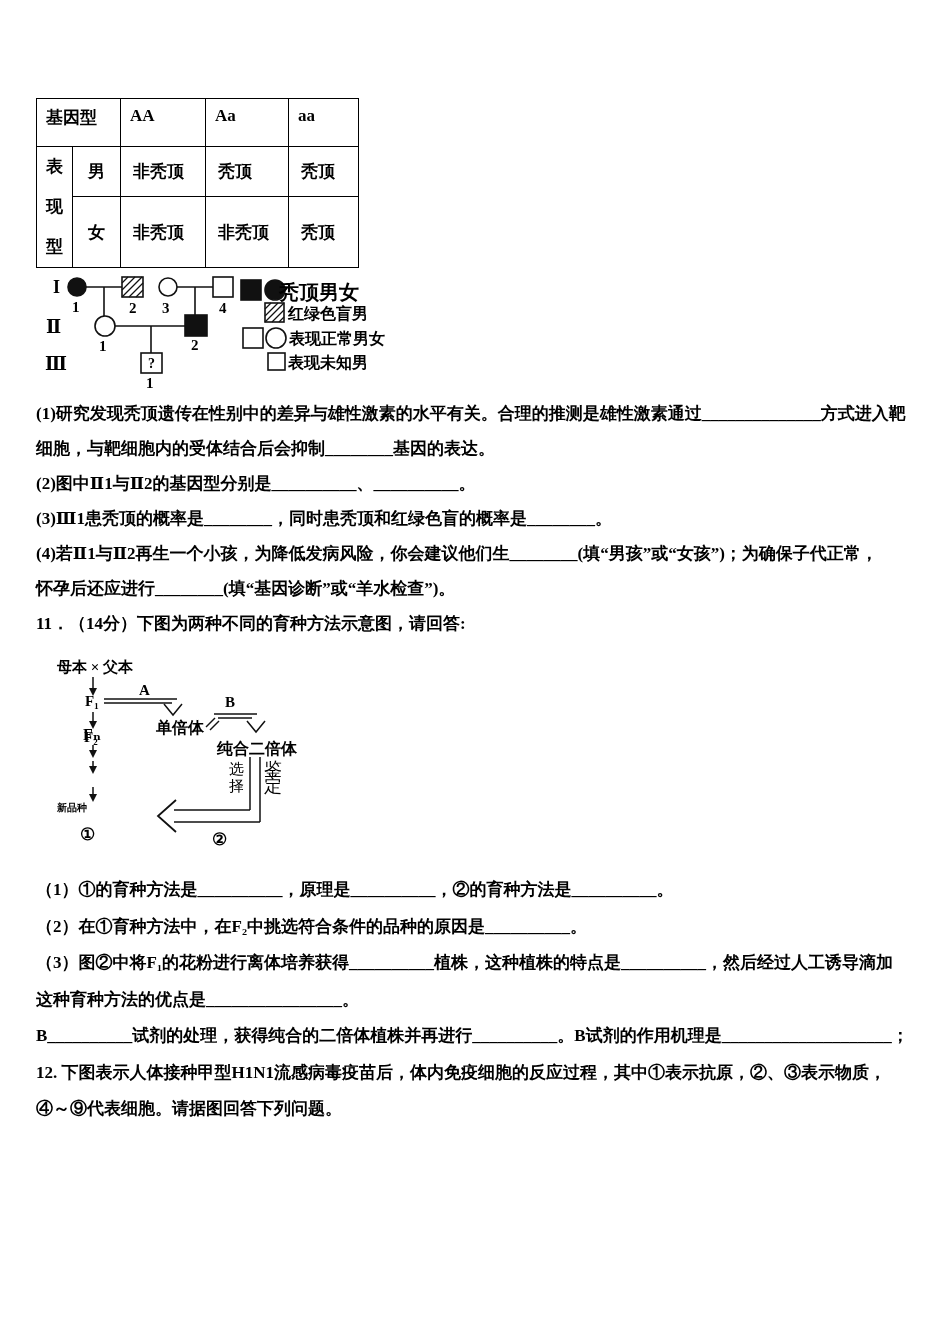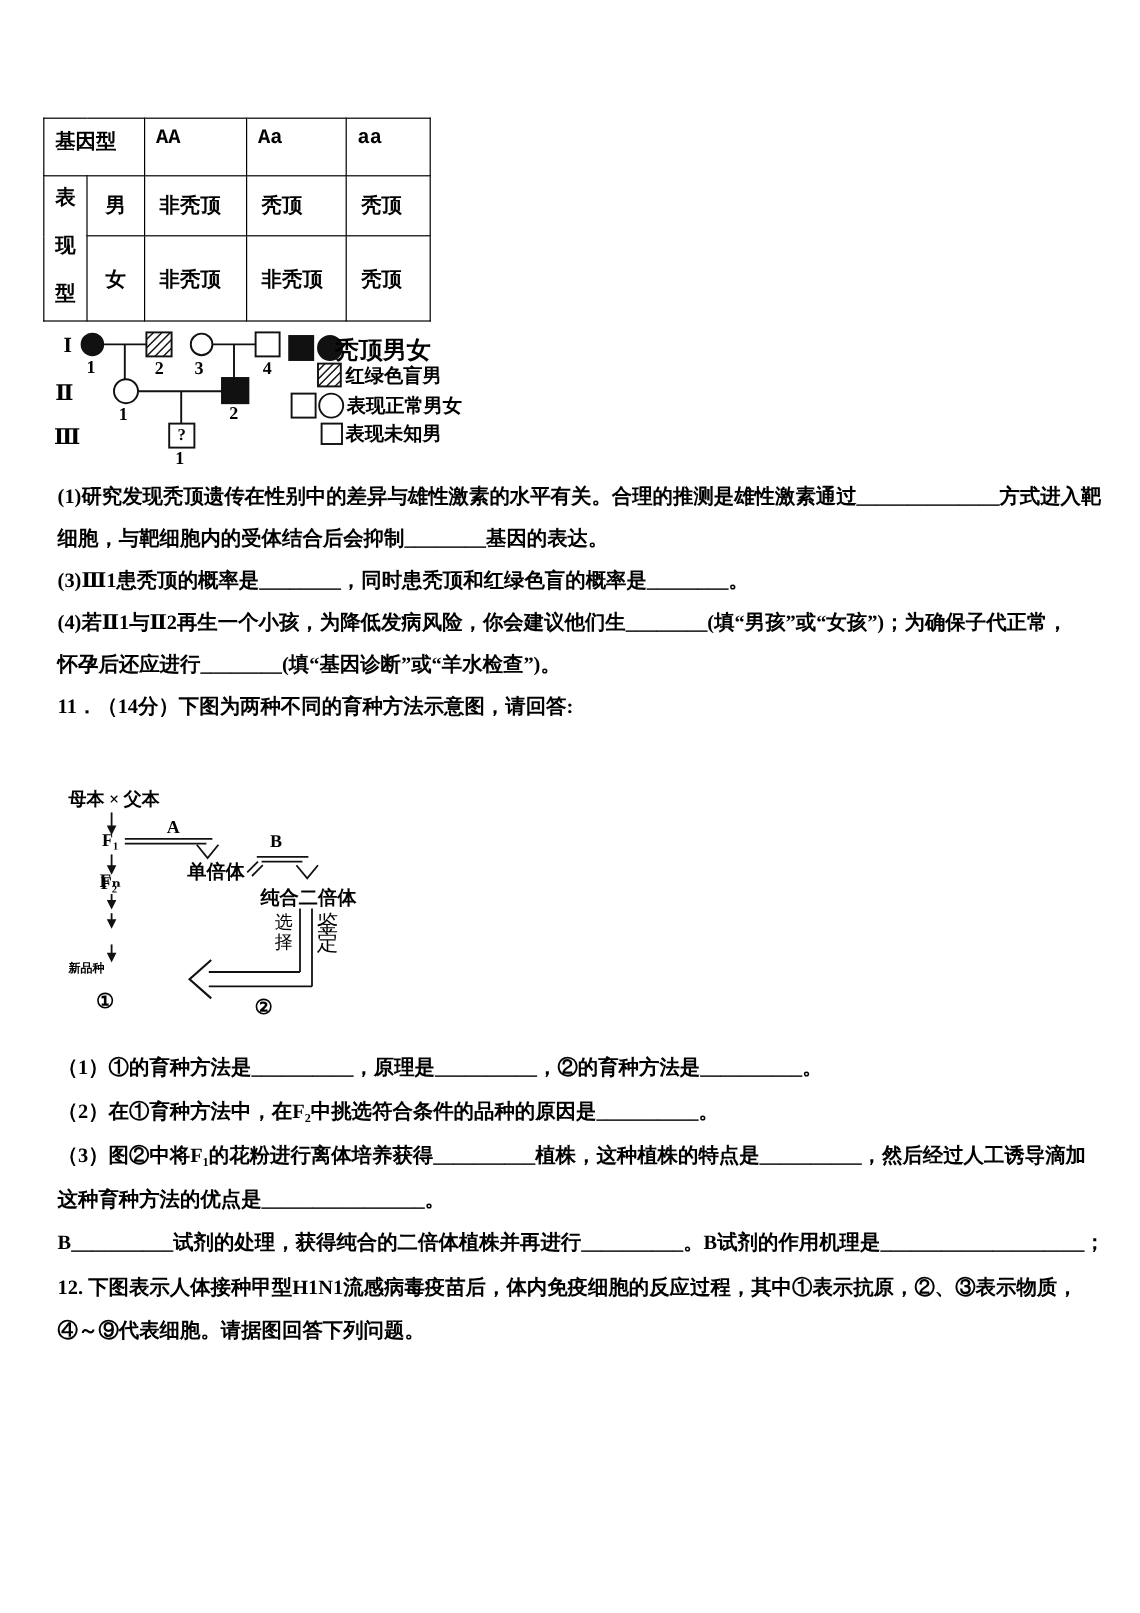--- a/index.html
+++ b/index.html
@@ -1,33 +1,33 @@
 <!DOCTYPE html>
 <html><head>
 <meta charset="utf-8">
 <style>
   html,body{margin:0;padding:0;background:#fff;}
   .page{position:relative;width:950px;height:1344px;background:#ffffff;overflow:hidden;
         font-family:"Liberation Serif","DejaVu Serif",serif;color:#000;font-weight:700;}
   
   table.geno{position:absolute;left:36px;top:98px;border-collapse:collapse;table-layout:fixed;}
-  table.geno td{border:1.6px solid #000;font-size:17px;font-weight:700;overflow:hidden;font-family:Liberation Mono, monospace;}
+  table.geno td{border:1.6px solid #000;font-size:17px;font-weight:700;overflow:hidden;}
   td.hdr{vertical-align:top;padding:7px 0 0 9px;}
   td.cell{vertical-align:middle;padding-left:12px;}
   td.sex{vertical-align:middle;text-align:center;padding:0;}
   td.vert{vertical-align:middle;text-align:center;padding:0 2px;word-break:break-all;line-height:40px;}
   
   svg.lineart{position:absolute;left:0;top:0;pointer-events:none;}
   
   .ov{position:absolute;font-weight:700;white-space:nowrap;line-height:1.15;}
   .ovv{position:absolute;font-weight:400;width:17px;word-break:break-all;white-space:normal;
        text-align:right;line-height:17px;}
   .qm{position:absolute;left:141px;top:356px;width:21px;text-align:center;font-size:14px;font-weight:700;}
   
-  .tblock{position:absolute;left:36px;width:900px;font-size:17px;font-weight:700;margin-left:12px;}
+  .tblock{position:absolute;left:36px;width:900px;font-size:17px;font-weight:700;}
   .tblock .line{white-space:nowrap;}
   .blockA{top:396px;}
   .blockA .line{line-height:35px;height:35px;}
   .blockB{top:872px;}
   .blockB .line{line-height:36.5px;height:36.5px;}
 </style>
 </head>
 <body>
 
 <div class="page">
@@ -169,20 +169,21 @@
   <div class="ov" style="left:146px;top:375px;font-size:15px">1</div>
   <div class="qm">?</div>
   <div class="ov" style="left:279px;top:281px;font-size:20px">秃顶男女</div>
   <div class="ov" style="left:288px;top:305px;font-size:16px">红绿色盲男</div>
   <div class="ov" style="left:289px;top:330px;font-size:16px">表现正常男女</div>
   <div class="ov" style="left:288px;top:354px;font-size:16px">表现未知男</div>
 
   <div class="tblock blockA">
     <div class="line">(1)研究发现秃顶遗传在性别中的差异与雄性激素的水平有关。合理的推测是雄性激素通过______________方式进入靶</div>
     <div class="line">细胞，与靶细胞内的受体结合后会抑制________基因的表达。</div>
+    <div class="line">(2)图中Ⅱ1与Ⅱ2的基因型分别是__________、__________。</div>
     <div class="line">(3)Ⅲ1患秃顶的概率是________，同时患秃顶和红绿色盲的概率是________。</div>
     <div class="line">(4)若Ⅱ1与Ⅱ2再生一个小孩，为降低发病风险，你会建议他们生________(填“男孩”或“女孩”)；为确保子代正常，</div>
     <div class="line">怀孕后还应进行________(填“基因诊断”或“羊水检查”)。</div>
     <div class="line">11．（14分）下图为两种不同的育种方法示意图，请回答:</div>
   </div>
 
   <div class="ov" style="left:57px;top:659px;font-size:15px">母本 × 父本</div>
   <div class="ov" style="left:85px;top:693px;font-size:15px">F₁</div>
   <div class="ov" style="left:84px;top:729px;font-size:15px">F₂</div>
   <div class="ov" style="left:83px;top:726px;font-size:16px">Fₙ</div>

